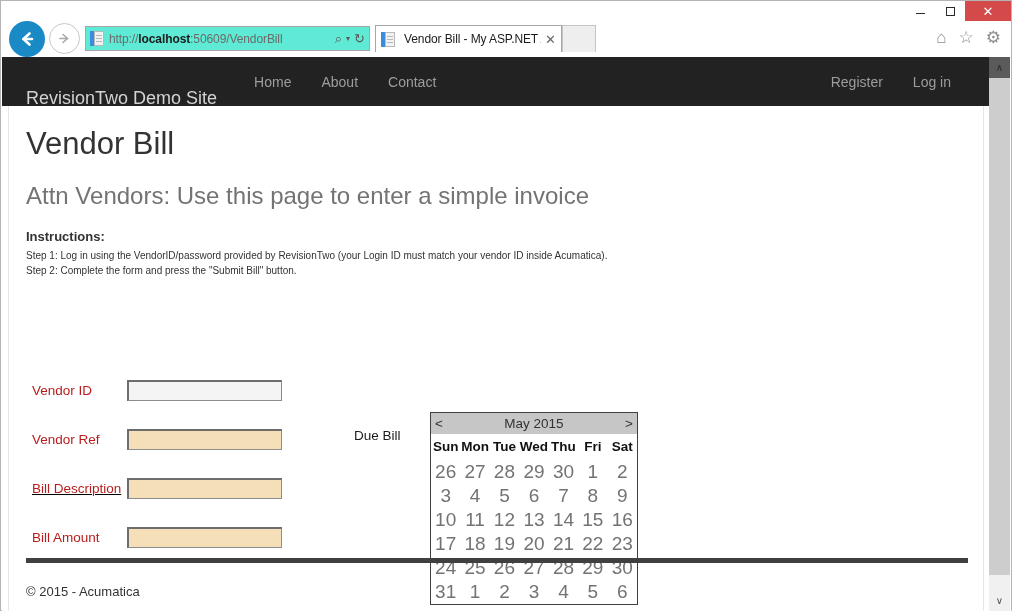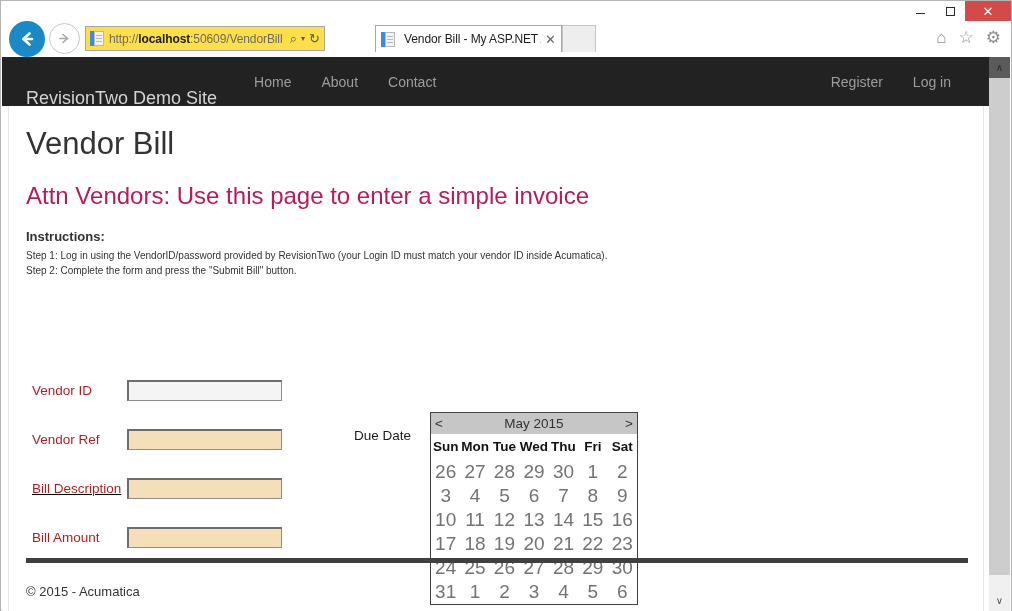--- a/index.html
+++ b/index.html
@@ -86,23 +86,23 @@
     background: #ffffff;
     display: flex;
     align-items: center;
     justify-content: center;
     box-sizing: border-box;
   }
 
   .addressbar {
     position: absolute;
     left: 84px; top: 25px;
-    width: 240px; height: 25px;
+    width: 285px; height: 25px;
     border: 1px solid #a6a6a6;
-    background: #fde047;
+    background: #5eead4;
     box-sizing: border-box;
     display: flex;
     align-items: center;
     padding: 0 4px;
   }
   .page-icon {
     width: 14px; height: 15px;
     flex: 0 0 auto;
     position: relative;
     margin-right: 5px;
@@ -262,21 +262,21 @@
     font-size: 31px;
     font-weight: normal;
     color: #333333;
     margin: 0;
     padding: 21px 0 0 0;
     line-height: 1.1;
   }
   h2.page-subtitle {
     font-size: 24px;
     font-weight: normal;
-    color: #be185d;
+    color: #737373;
     margin: 0;
     padding: 22px 0 0 0;
     line-height: 1.1;
   }
   .instructions-head {
     font-size: 13px;
     font-weight: bold;
     color: #333333;
     margin: 0;
     padding: 18px 0 0 0;
@@ -550,21 +550,21 @@
           <div class="field-row" style="left:6px; top:116px;text-decoration:underline;">
             <span class="field-label" style="width:95px;">Bill Description</span>
             <input class="field-input" type="text" placeholder="" style="">
           </div>
 
           <div class="field-row" style="left:6px; top:165px;">
             <span class="field-label" style="width:95px;">Bill Amount</span>
             <input class="field-input" type="text" placeholder="" style="">
           </div>
 
-          <span class="due-date-label">Due Date</span>
+          <span class="due-date-label">Due Bill</span>
 
           <div class="calendar">
             <table class="cal-table">
               <tbody>
                 <tr class="cal-head-row">
                   <td class="cal-nav left">&lt;</td>
                   <td class="cal-month" colspan="5">May 2015</td>
                   <td class="cal-nav right">&gt;</td>
                 </tr>
                 <tr class="cal-day-names">

